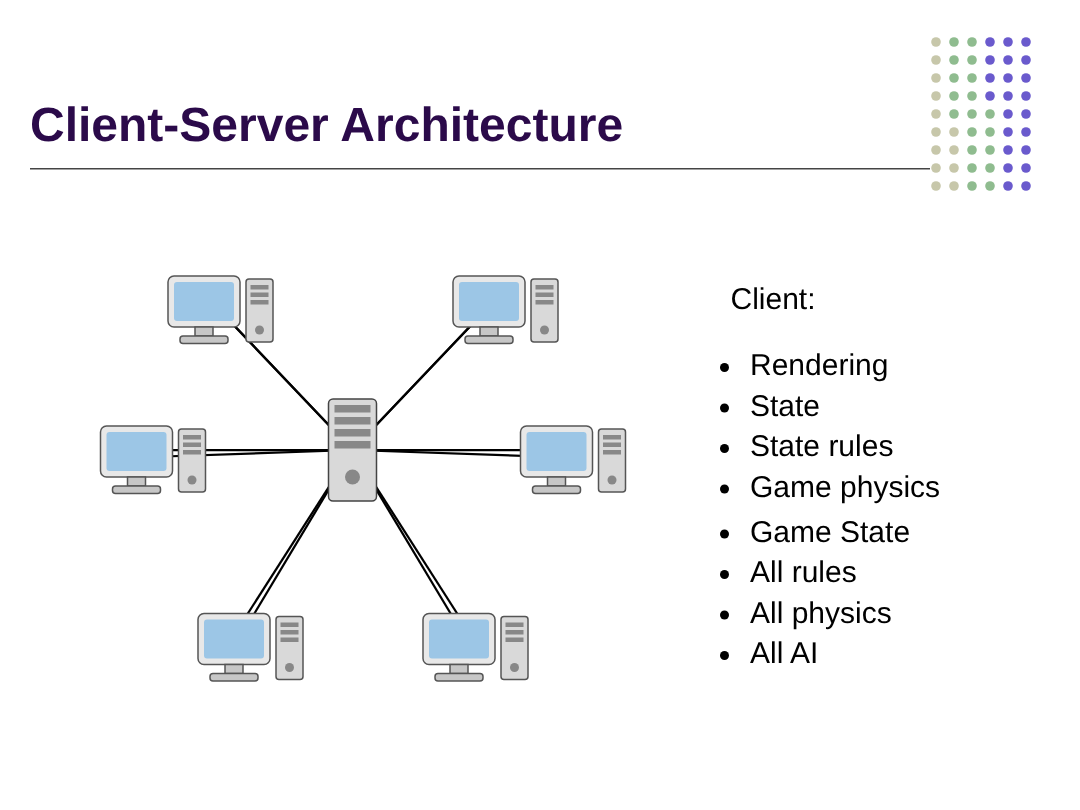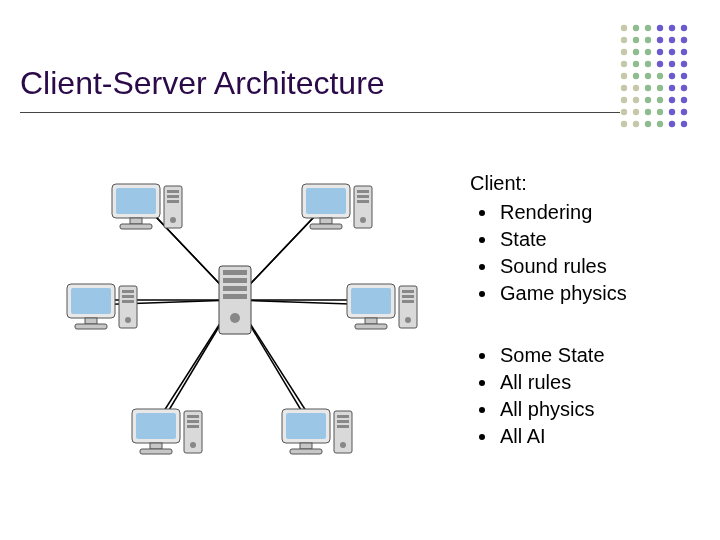--- a/index.html
+++ b/index.html
@@ -1,26 +1,26 @@
 <!DOCTYPE html>
 <html><head>
 <meta charset="utf-8">
 <style>
   html,body{margin:0;padding:0;width:720px;height:540px;background:#fff;font-family:Arial,Helvetica,sans-serif;color:#000;overflow:hidden}
   .slide{position:relative;width:720px;height:540px}
-  .title{position:absolute;left:20px;top:65px;font-size:32px;font-weight:normal;color:#2b0a4a}
+  .title{position:absolute;left:20px;top:65px;font-size:32px;font-weight:bold;color:#2b0a4a}
   .title-rule{position:absolute;left:20px;top:112px;width:600px;height:0;border-top:1px solid #444}
   
   .dots{position:absolute;top:22px;right:12px}
   .dots svg{display:block}
   
   .block{position:absolute;left:470px;font-size:20px;line-height:1.35}
   .block.client{top:170px}
   .block.server{top:340px}
-  .heading{margin:0}
+  .heading{margin:17px}
   .ul{list-style:disc;margin:2px 0 0 0;padding-left:28px}
   .ul li{padding-left:2px}
   
   .net{position:absolute;left:40px;top:150px;width:390px;height:330px}
 </style>
 </head>
 <body>
 
 <div class="slide">
 
@@ -144,27 +144,27 @@
       <use href="#pc" x="120" y="265"></use>
       <use href="#pc" x="270" y="265"></use>
     </svg>
   </div>
 
   <div class="block client">
     <p class="heading">Client:</p>
     <ul class="ul">
       <li>Rendering</li>
       <li>State</li>
-      <li>Sound rules</li>
+      <li>State rules</li>
       <li>Game physics</li>
     </ul>
   </div>
 
   <div class="block server">
     <ul class="ul">
-      <li>Some State</li>
+      <li>Game State</li>
       <li>All rules</li>
       <li>All physics</li>
       <li>All AI</li>
     </ul>
   </div>
 
 </div>
 
 </body></html>

